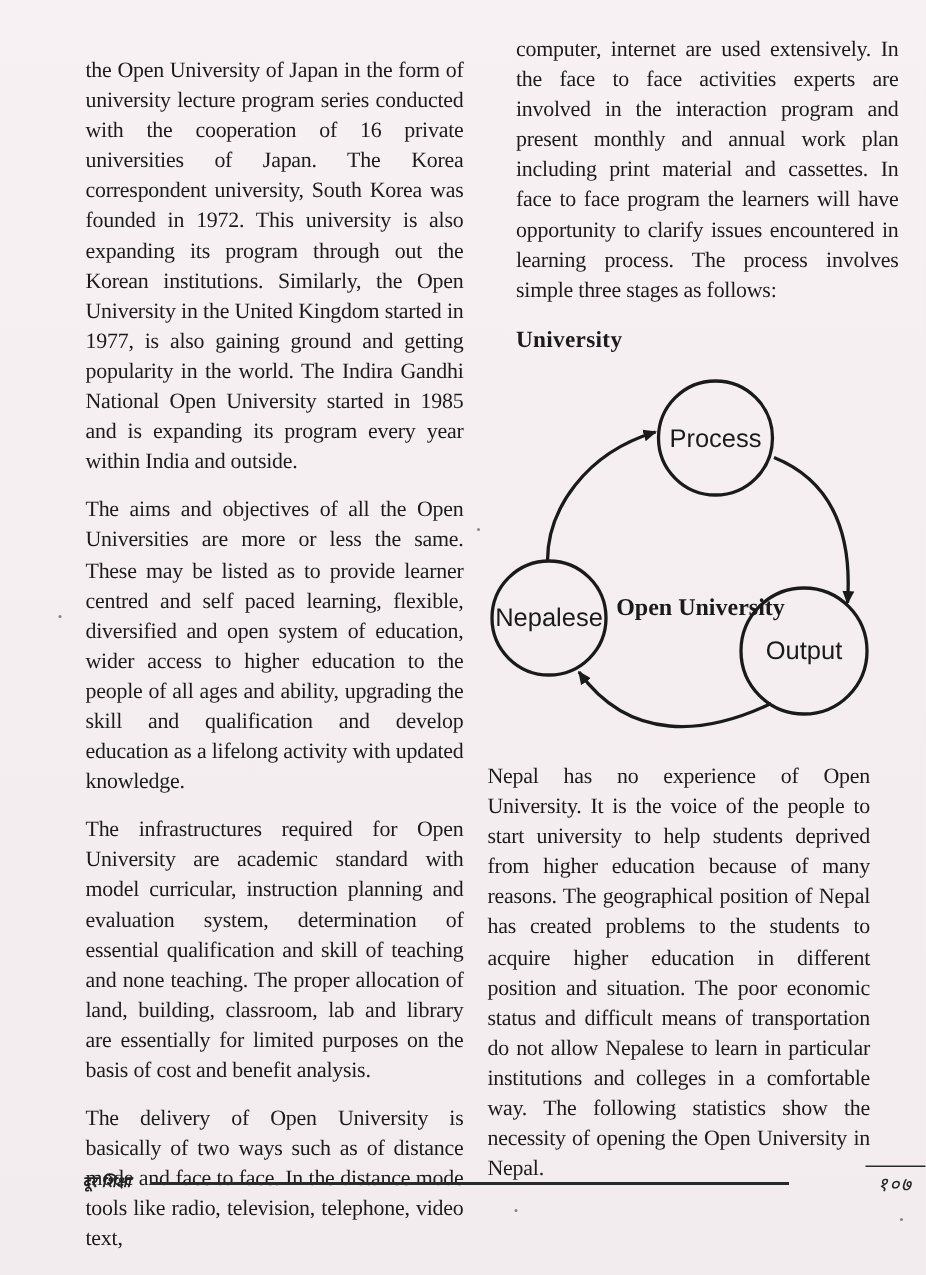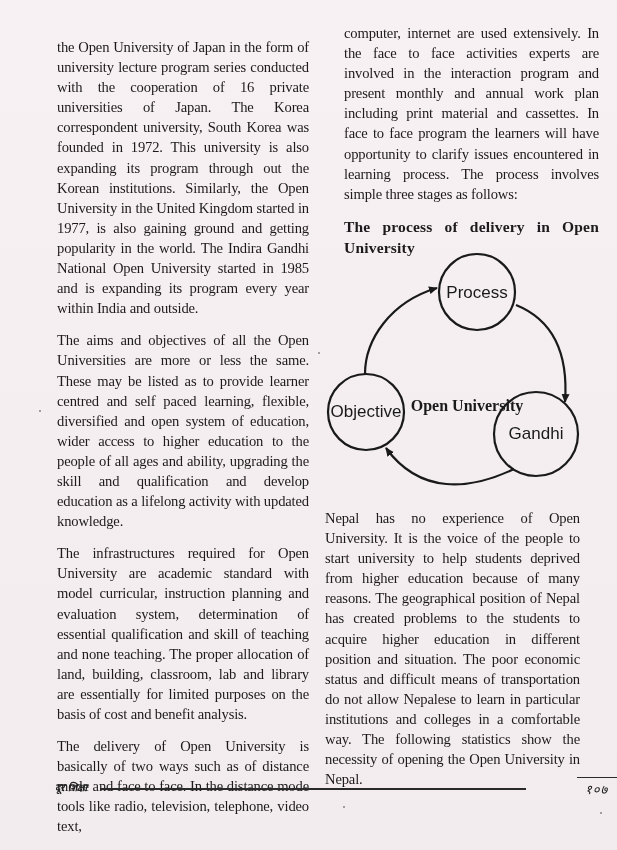--- a/index.html
+++ b/index.html
@@ -156,21 +156,20 @@
   <div class="col col-left">
     <p class="para">the Open University of Japan in the form of university lecture program series conducted with the cooperation of 16 private universities of Japan. The Korea correspondent university, South Korea was founded in 1972. This university is also expanding its program through out the Korean institutions. Similarly, the Open University in the United Kingdom started in 1977, is also gaining ground and getting popularity in the world. The Indira Gandhi National Open University started in 1985 and is expanding its program every year within India and outside.</p>
     <p class="para">The aims and objectives of all the Open Universities are more or less the same. These may be listed as to provide learner centred and self paced learning, flexible, diversified and open system of education, wider access to higher education to the people of all ages and ability, upgrading the skill and qualification and develop education as a lifelong activity with updated knowledge.</p>
     <p class="para">The infrastructures required for Open University are academic standard with model curricular, instruction planning and evaluation system, determination of essential qualification and skill of teaching and none teaching. The proper allocation of land, building, classroom, lab and library are essentially for limited purposes on the basis of cost and benefit analysis.</p>
     <p class="para">The delivery of Open University is basically of two ways such as of distance mode and face to face. In the distance mode tools like radio, television, telephone, video text,</p>
   </div>
 
   <div class="col col-right">
     <p class="para">computer, internet are used extensively. In the face to face activities experts are involved in the interaction program and present monthly and annual work plan including print material and cassettes. In face to face program the learners will have opportunity to clarify issues encountered in learning process. The process involves simple three stages as follows:</p>
     <div class="section-heading">
-      <span class="heading-line1">The process of delivery in Open</span>
       <span>University</span>
     </div>
   </div>
 
   <div class="diagram">
     <svg width="285" height="250" viewBox="0 0 285 250">
       <defs>
         <marker id="arrowhead" markerWidth="10" markerHeight="10" refX="8" refY="5" orient="auto" markerUnits="userSpaceOnUse">
           <path d="M0,1 L9,5 L0,9 Z" fill="#1a1a1a"></path>
         </marker>
@@ -182,22 +181,22 @@
 
       <circle cx="216" cy="184" r="42" fill="none" stroke="#1a1a1a" stroke-width="2.2"></circle>
 
       <path d="M45,124 C45,90 70,52 117,38" fill="none" stroke="#1a1a1a" stroke-width="2.2" marker-end="url(#arrowhead)"></path>
 
       <path d="M196,55 C238,72 248,110 245,152" fill="none" stroke="#1a1a1a" stroke-width="2.2" marker-end="url(#arrowhead)"></path>
 
       <path d="M194,219 C150,240 100,245 66,198" fill="none" stroke="#1a1a1a" stroke-width="2.2" marker-end="url(#arrowhead)"></path>
     </svg>
     <span class="node-label" style="left:157px; top:43px;">Process</span>
-    <span class="node-label" style="left:216px; top:184px;">Gandhi</span>
-    <span class="node-label" style="left:46px; top:162px;">Objective</span>
+    <span class="node-label" style="left:216px; top:184px;">Output</span>
+    <span class="node-label" style="left:46px; top:162px;">Nepalese</span>
     <span class="center-label" style="left:147px; top:112px;">Open University</span>
   </div>
 
   <div class="col-right-lower">
     <p class="para">Nepal has no experience of Open University. It is the voice of the people to start university to help students deprived from higher education because of many reasons. The geographical position of Nepal has created problems to the students to acquire higher education in different position and situation. The poor economic status and difficult means of transportation do not allow Nepalese to learn in particular institutions and colleges in a comfortable way. The following statistics show the necessity of opening the Open University in Nepal.</p>
   </div>
 
   <div class="footer">
     <span class="footer-journal">दूर शिक्षा</span>
     <div class="footer-rule"></div>

